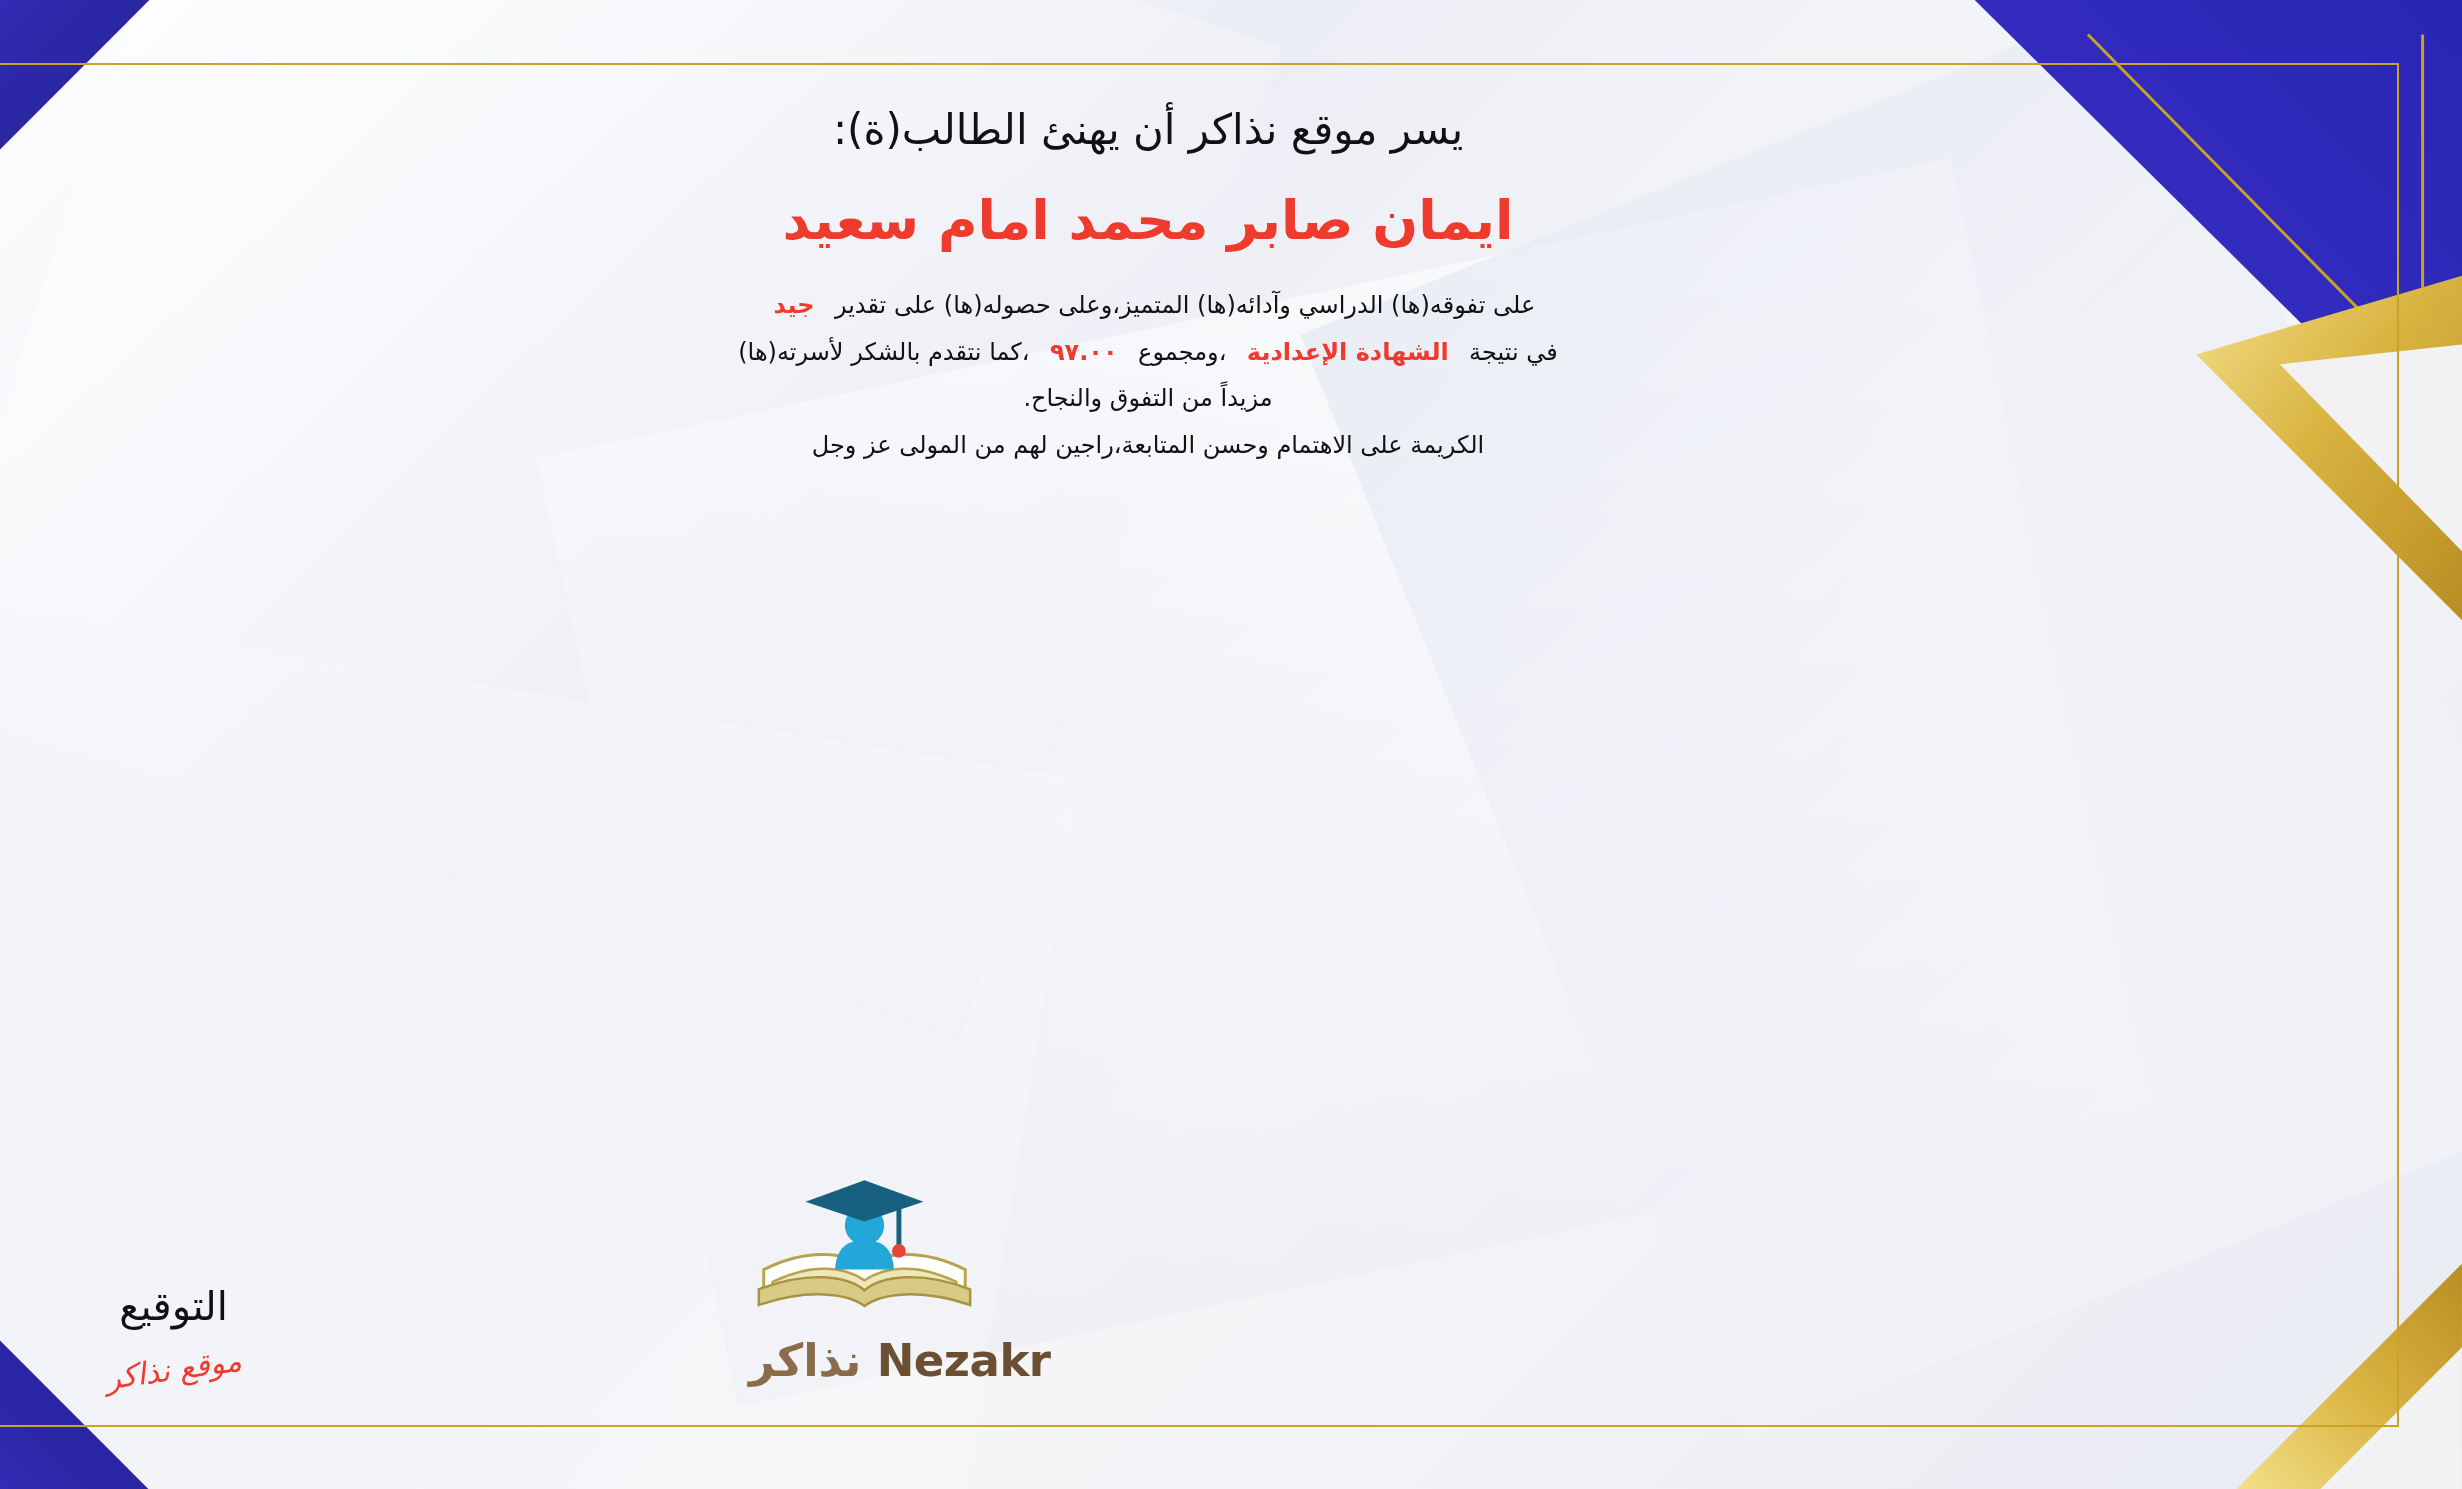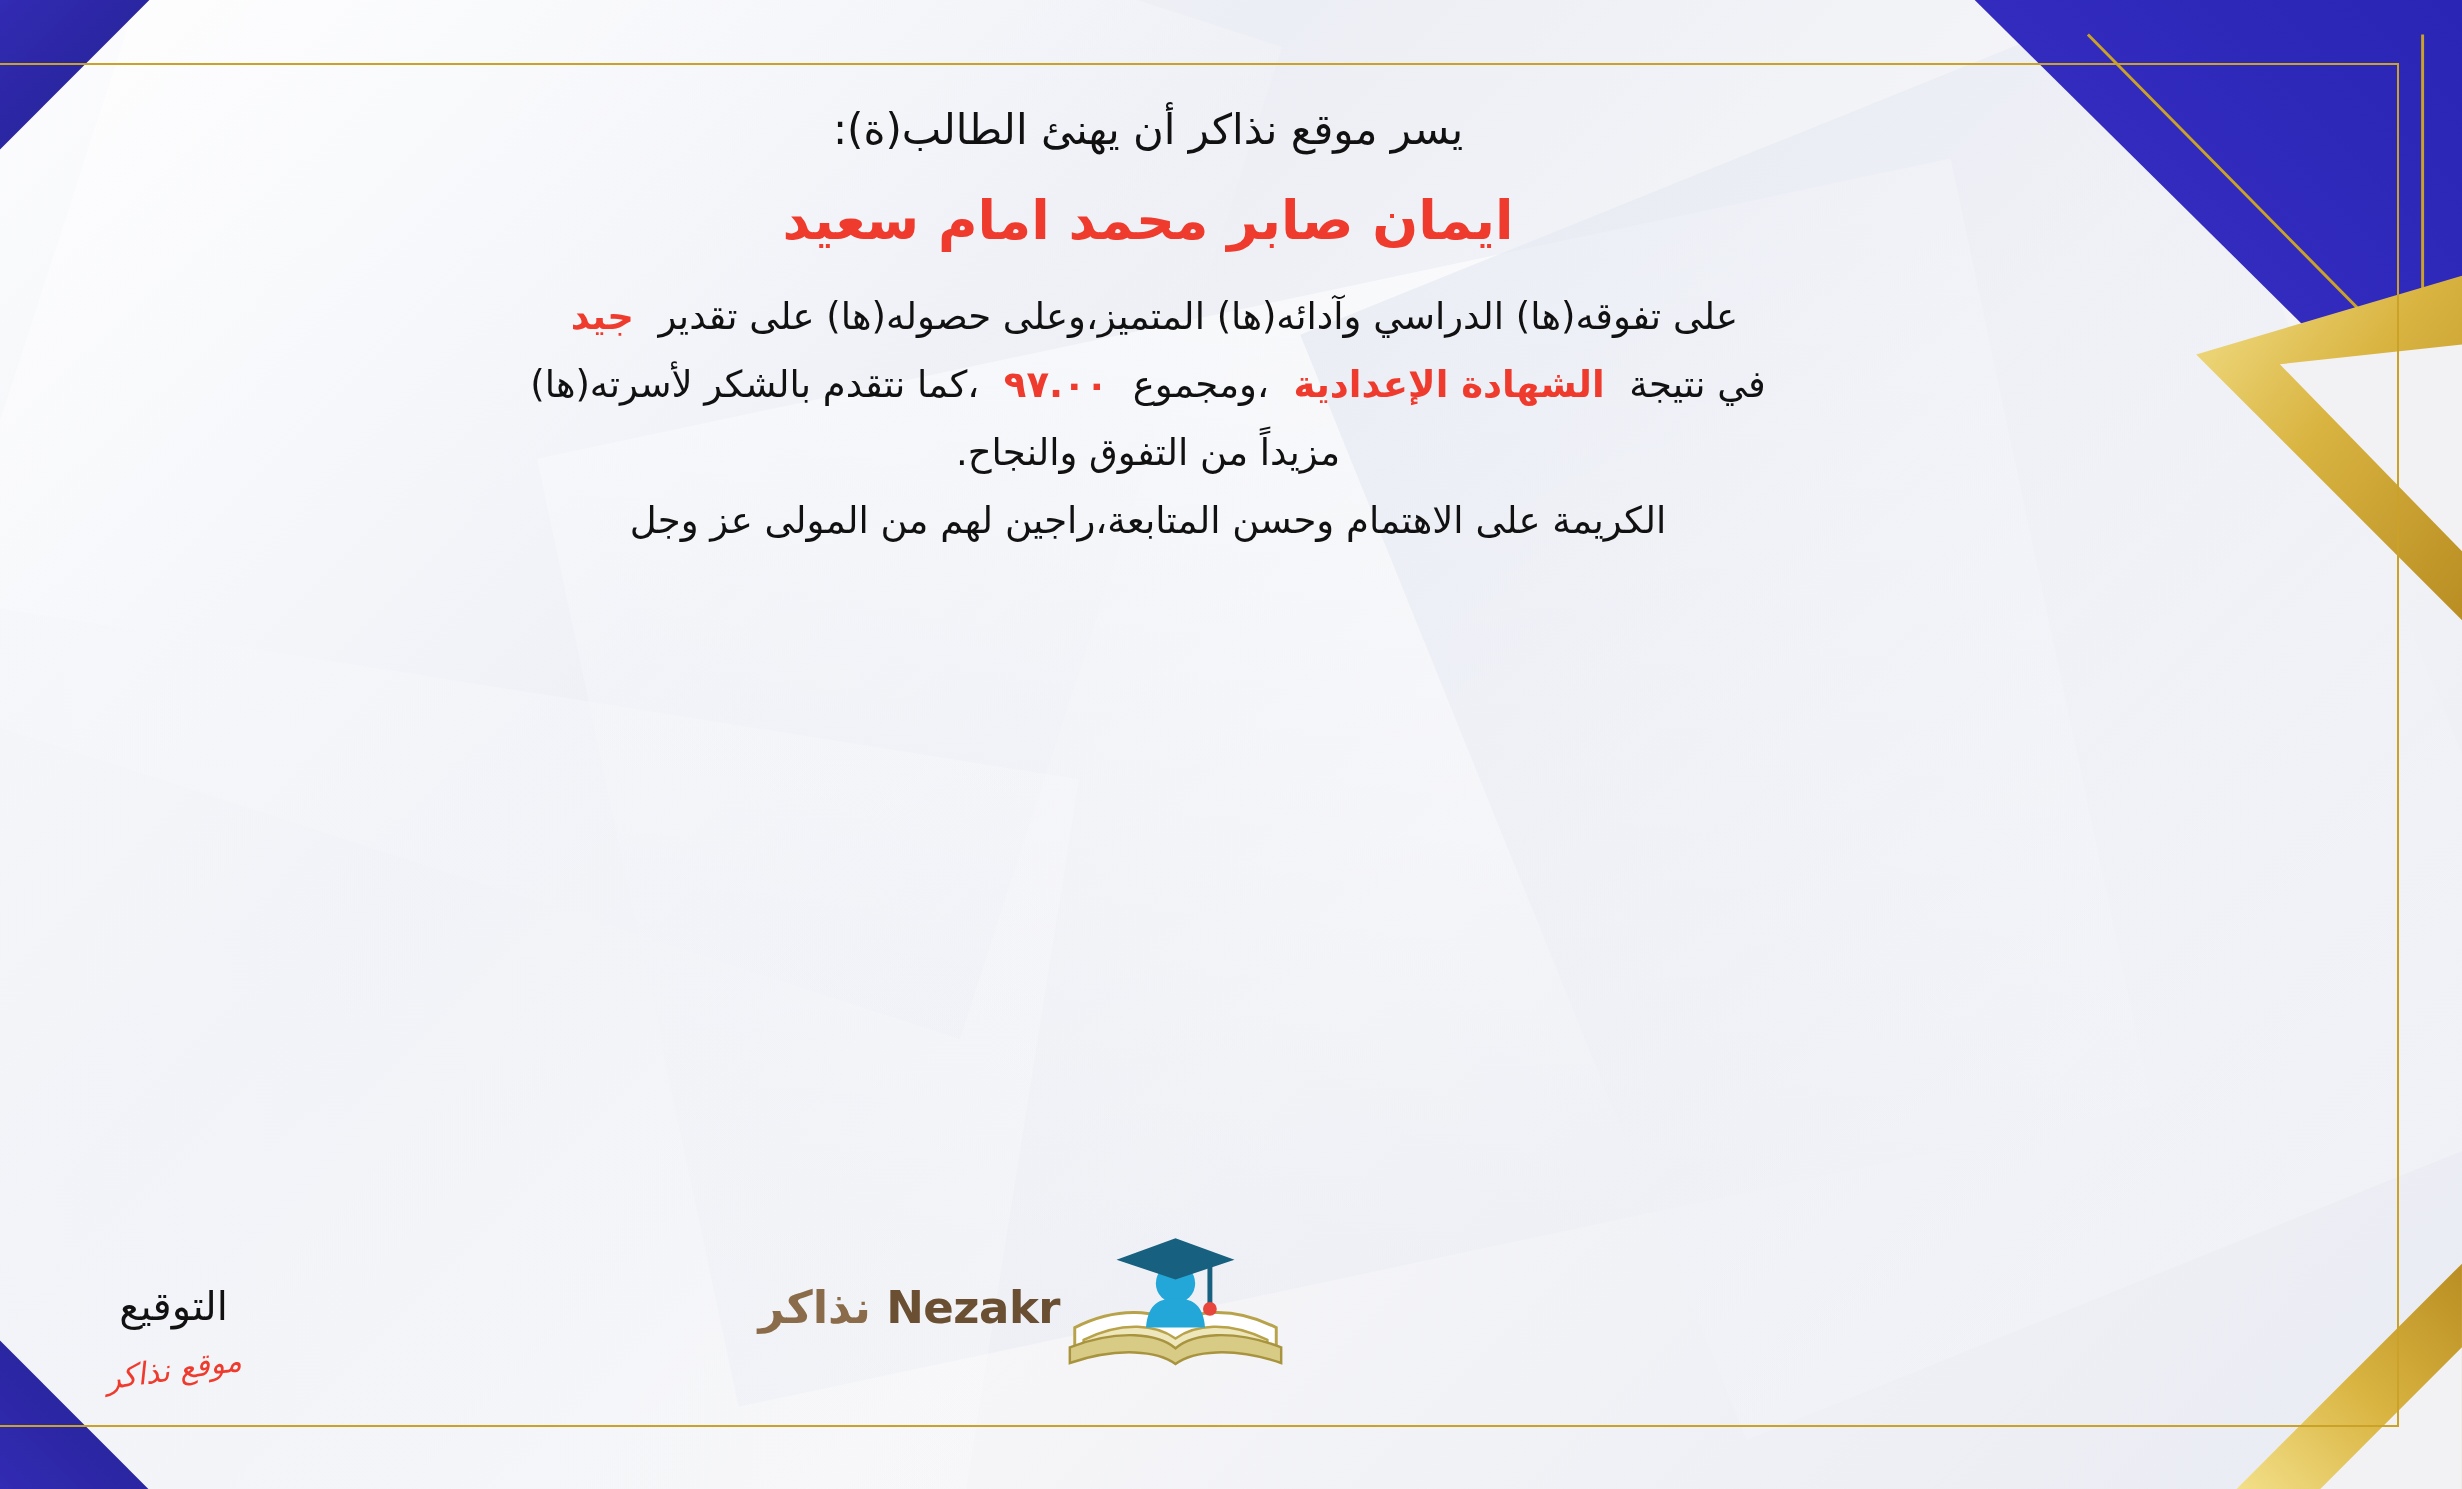--- a/index.html
+++ b/index.html
@@ -106,21 +106,21 @@
   .student-name {
     margin-top: 27px;
     font-size: 54px;
     font-weight: bold;
     color: #ef3b2d;
     line-height: 1.3;
   }
 
   .body-text {
     margin-top: 30.5px;
-    font-size: 37px;
+    font-size: 24px;
     color: #111111;
     line-height: 1.65;
     max-width: 2216px;
     width: 100%;
   }
   .body-text p { margin: 0 0 6.9px 0; }
 
   .hl {
     color: #ef3b2d;
     font-weight: bold;
@@ -149,22 +149,22 @@
     font-size: 30.5px;
     color: #ef3b2d;
     font-family: "DejaVu Serif", serif;
     font-style: italic;
     transform: rotate(-8deg);
   }
 
   .logo-block {
     width: 542px;
     display: flex;
-    flex-direction: row;
-    align-items: center;
+    flex-direction: column;
+    align-items: flex-end;
     margin-right: 256px;
   }
   .logo-word {
     margin-top: 4.9px;
     font-size: 45px;
     font-weight: bold;
     color: #8a6b4a;
     letter-spacing: -0.5px;
   }
   .logo-word .en { color: #6b4f33; }

